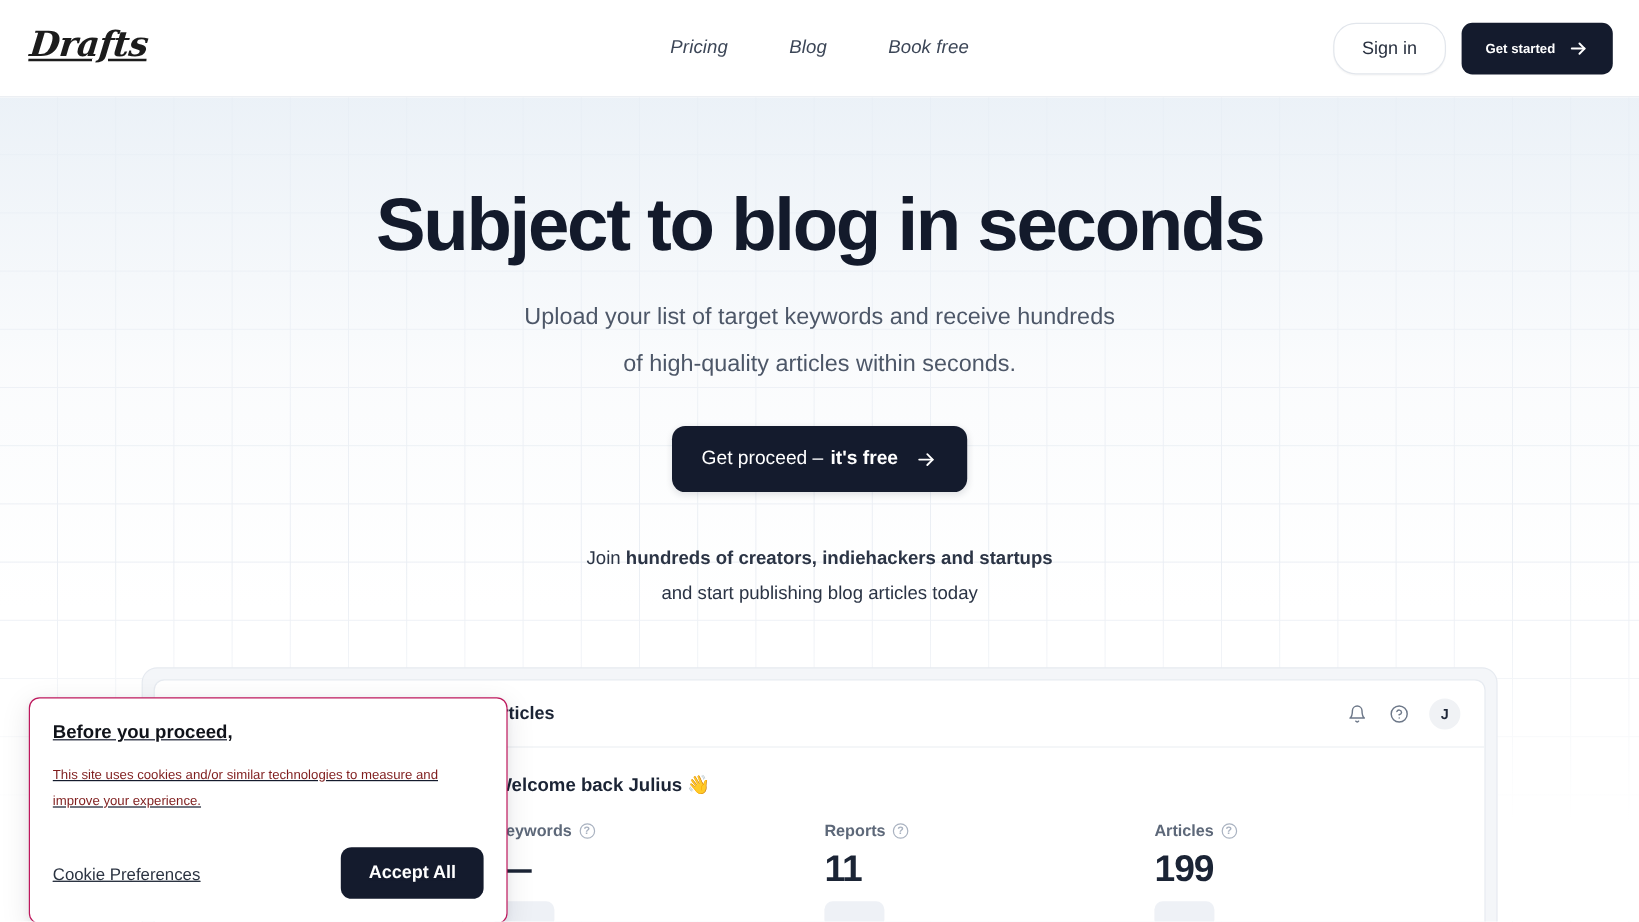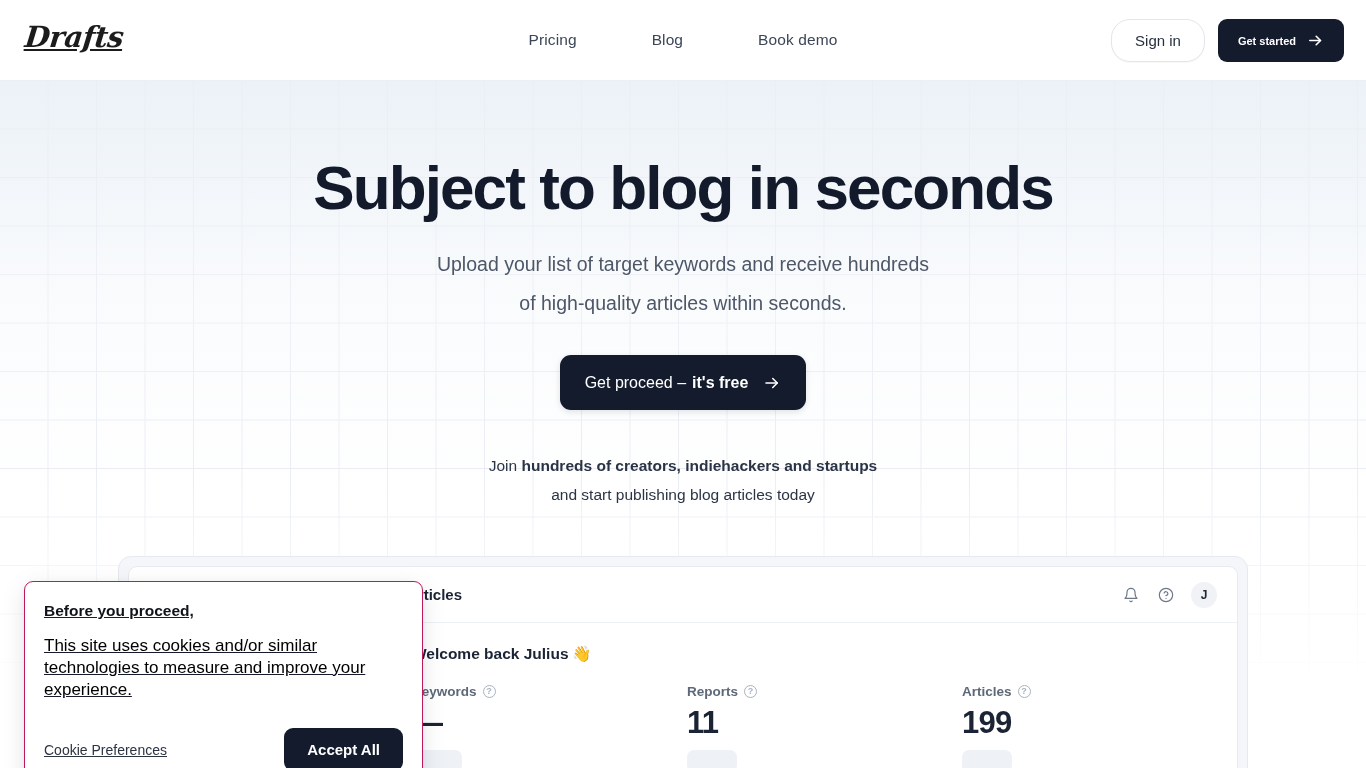--- a/index.html
+++ b/index.html
@@ -39,21 +39,22 @@
     font-weight: 700;
     font-size: 29px;
     letter-spacing: -0.5px;
     color: #1c1c1c;
     transform: skewX(-6deg);
   }
 
   .main-nav {
     margin: 0 auto;
     display: flex;
-    gap: 75px;
+    gap: 51px;
+    font-style: italic;
   }
   .main-nav a {
     font-size: 15.5px;
     color: #3c4657;
     text-decoration: none;
     letter-spacing: 0.1px;
   }
 
   .header-actions {
     position: absolute;
@@ -324,23 +325,23 @@
   }
 
   .cookie-title {
     font-size: 15.5px;
     font-weight: 700;
     color: #10131a;
     margin-bottom: 15px;
   }
 
   .cookie-text {
-    font-size: 17px;
+    font-size: 11px;
     line-height: 22px;
-    color: #000000;
+    color: #7f1d1d;
     margin-bottom: 27px;
   }
 
   .cookie-actions {
     display: flex;
     align-items: center;
     justify-content: space-between;
   }
 
   .cookie-prefs {
@@ -369,21 +370,21 @@
 </style>
 </head>
 <body>
 
 <header class="site-header">
   <a class="brand" href="#">Drafts</a>
 
   <nav class="main-nav">
     <a href="#">Pricing</a>
     <a href="#">Blog</a>
-    <a href="#">Book demo</a>
+    <a href="#">Book free</a>
   </nav>
 
   <div class="header-actions">
     <button class="btn-signin">Sign in</button>
     <button class="btn-getstarted">
       <span>Get started</span>
       <span class="arrow">
         <svg width="17" height="17" viewBox="0 0 24 24" fill="none" stroke="#ffffff" stroke-width="2.3" stroke-linecap="round" stroke-linejoin="round">
           <line x1="4" y1="12" x2="19" y2="12"></line>
             <polyline points="13 6 19 12 13 18"></polyline>

